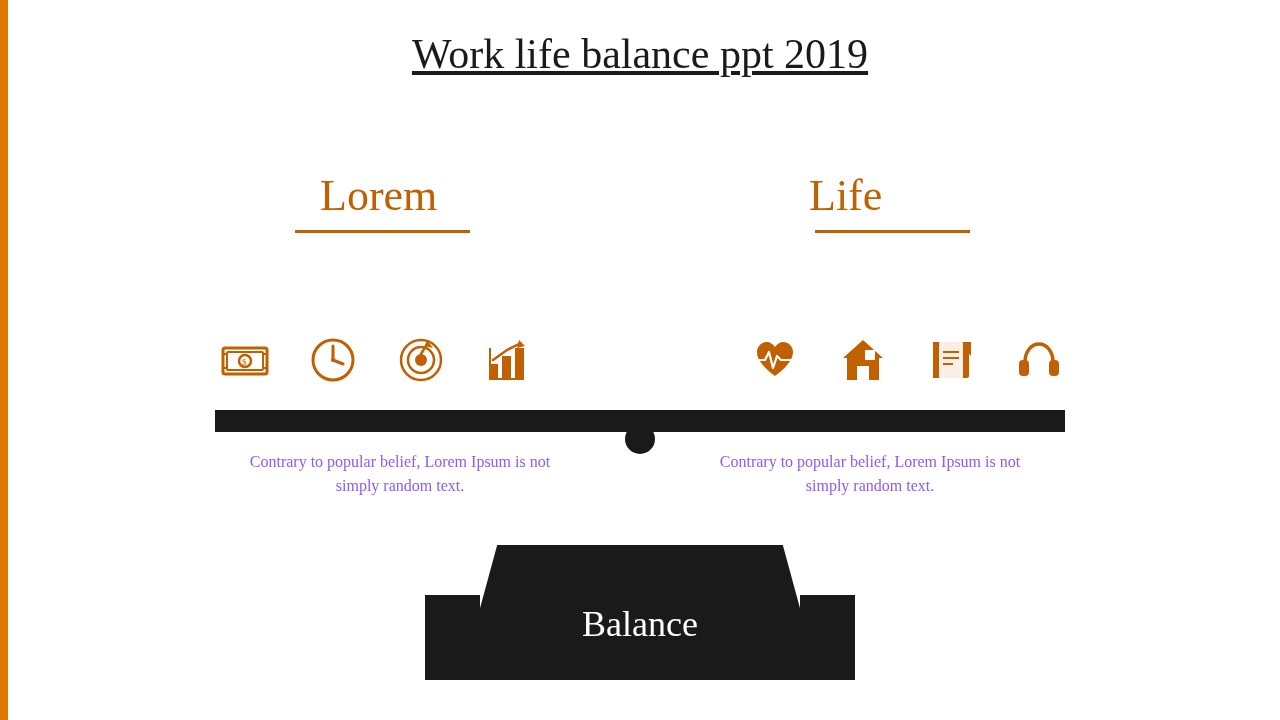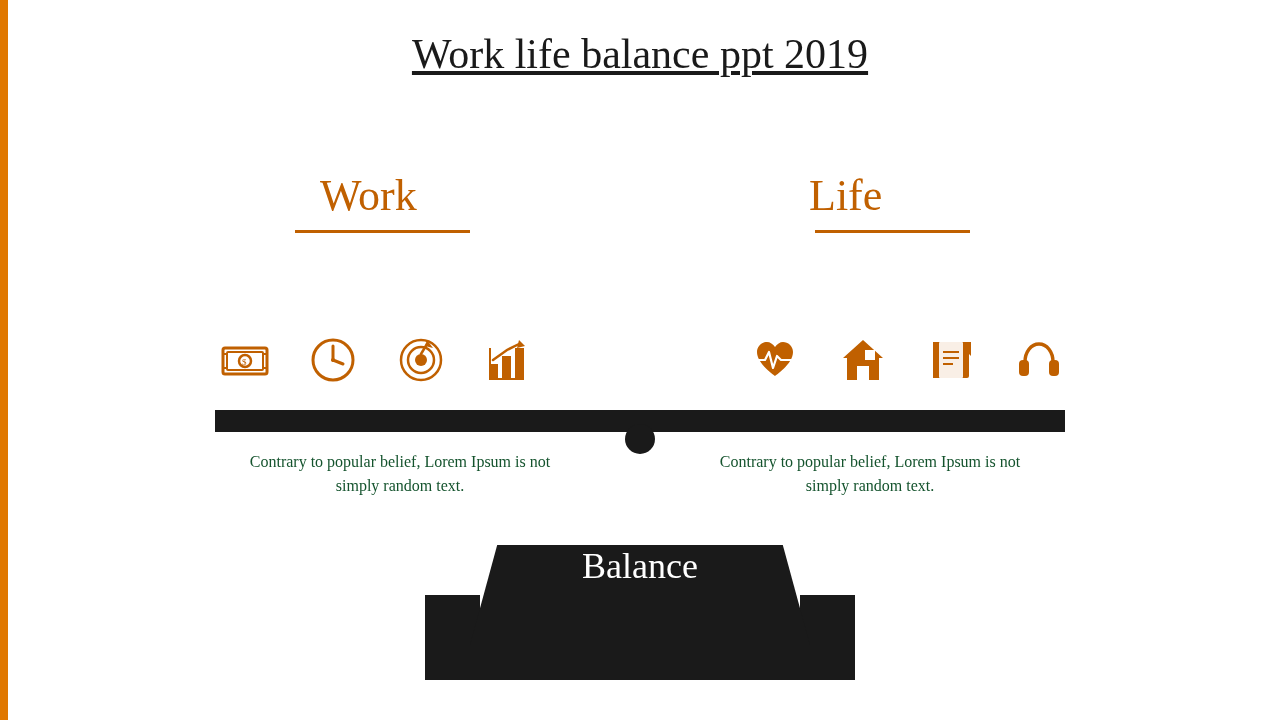--- a/index.html
+++ b/index.html
@@ -123,21 +123,21 @@
       background: #1a1a1a;
       border-radius: 50%;
       z-index: 11;
     }
 
     
     .text-block {
       position: absolute;
       top: 450px;
       font-size: 16px;
-      color: #14532d;
+      color: #8b5cf6;
       text-align: center;
       line-height: 1.5;
     }
     .text-block.left {
       left: 245px;
       width: 310px;
     }
     .text-block.right {
       left: 715px;
       width: 310px;
@@ -156,21 +156,21 @@
       position: relative;
     }
 
     
     .stand-top {
       width: 340px;
       height: 100px;
       background: #1a1a1a;
       clip-path: polygon(8% 0%, 92% 0%, 100% 100%, 0% 100%);
       display: flex;
-      align-items: flex-start;
+      align-items: flex-end;
       justify-content: center;
     }
 
     .balance-label {
       font-size: 36px;
       color: #ffffff;
       font-family: 'Georgia', serif;
     }
 
     
@@ -204,21 +204,21 @@
       transform: translateX(-50%);
     }
   </style>
 </head>
 <body>
 
 <div class="left-bar"></div>
 
 <h1 class="title">Work life balance ppt 2019</h1>
 
-<div class="section-label work">Work</div>
+<div class="section-label work">Lorem</div>
 
 <div class="section-label life">Life</div>
 
 <div class="underline work"></div>
 <div class="underline life"></div>
 
 <div class="icons-row">
   <div class="icon-group left">
 
     <div class="icon-item">

